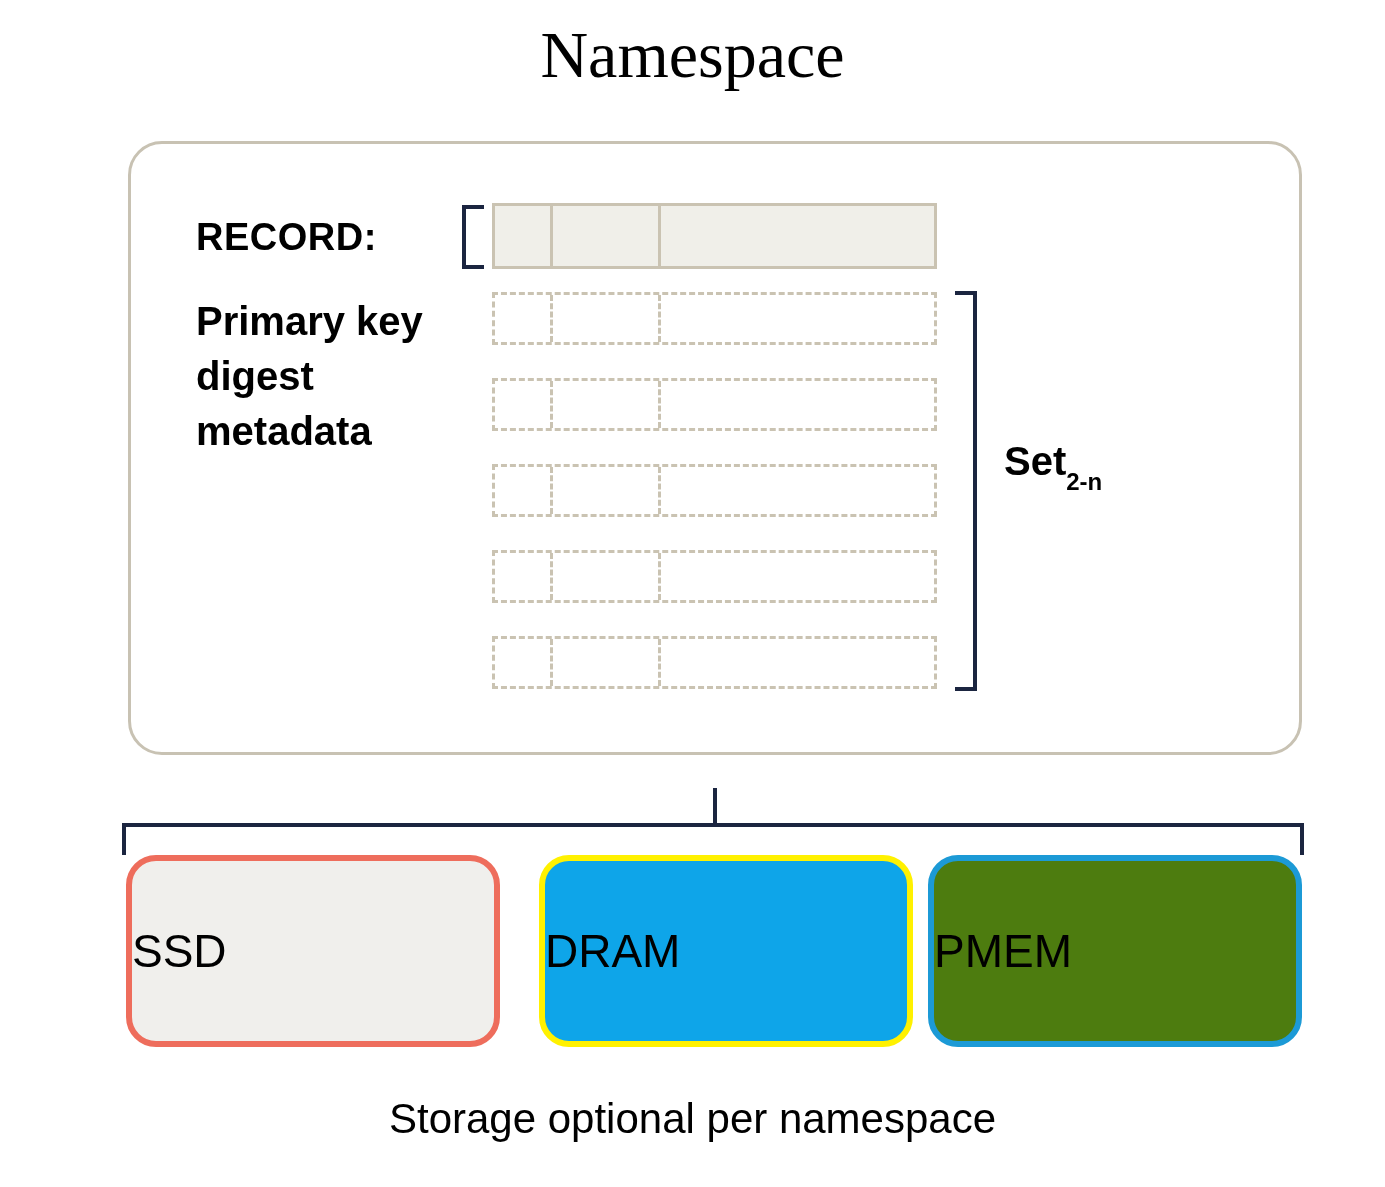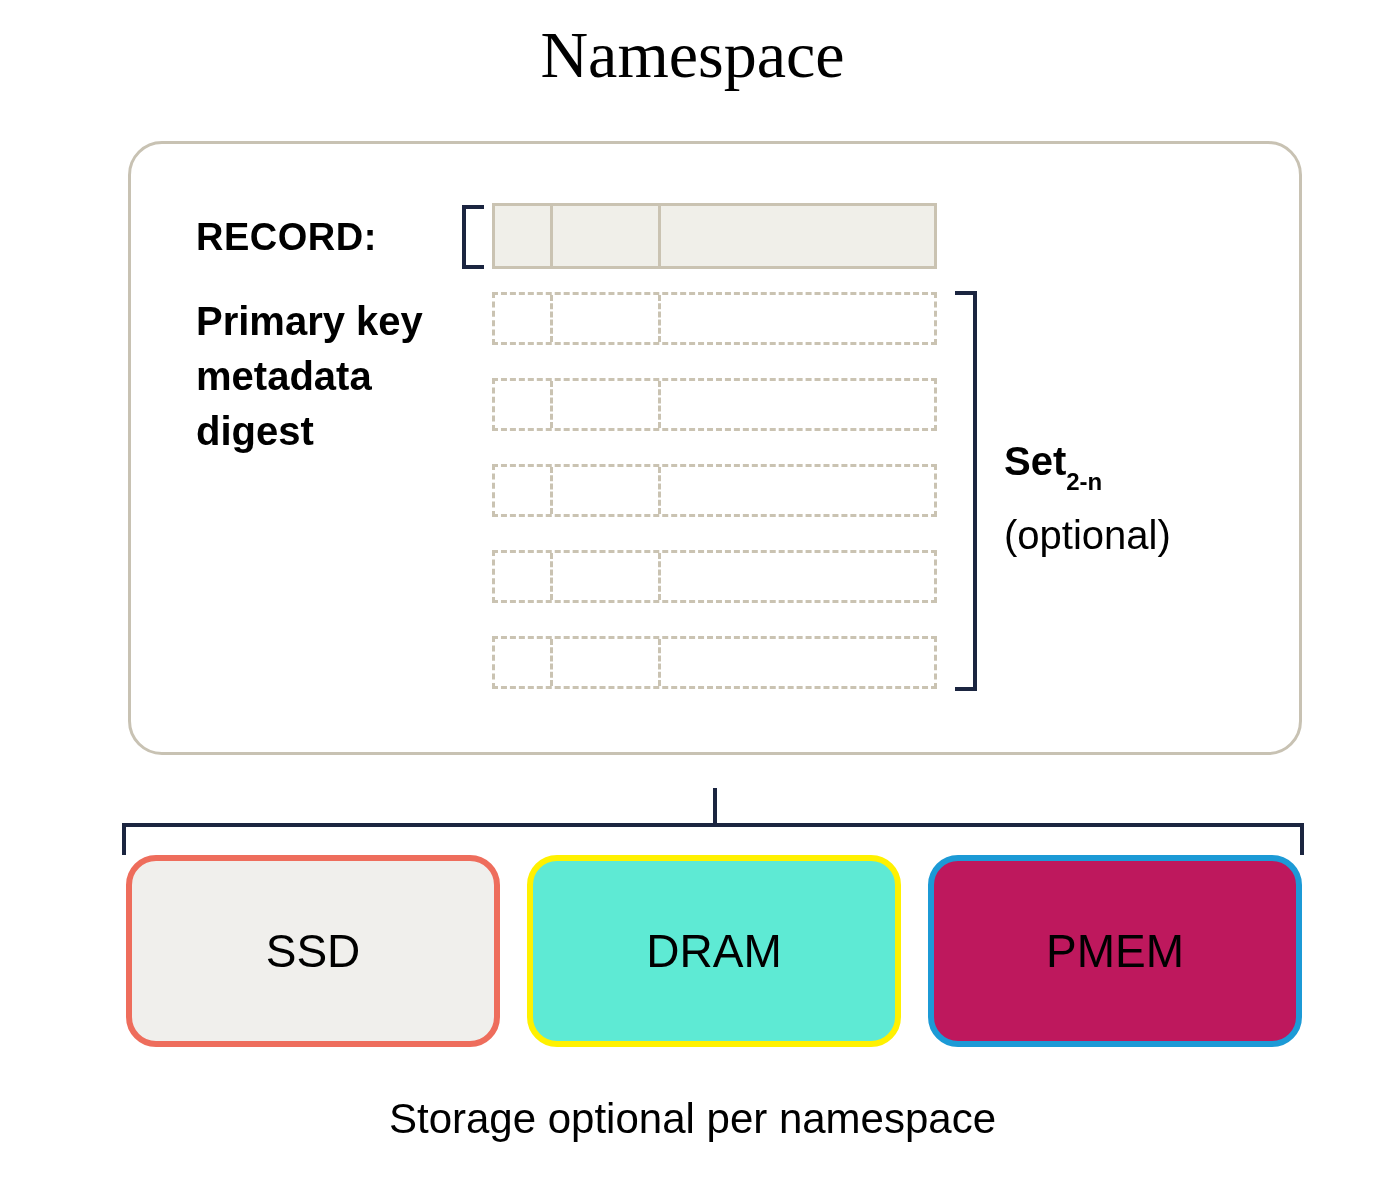--- a/index.html
+++ b/index.html
@@ -216,21 +216,21 @@
     position: absolute;
     top: 0;
     width: 374px;
     height: 192px;
     box-sizing: border-box;
     border: 6px solid #000;
     border-radius: 30px;
     background: #f0efec;
     display: flex;
     align-items: center;
-    justify-content: center;
+    justify-content: flex-start;
     font-size: 46px;
     color: #000;
   }
   .storage-box.s0 { left: 0px; }
   .storage-box.s1 { left: 401px; }
   .storage-box.s2 { left: 802px; }
 
   
   .caption {
     position: absolute;
@@ -257,22 +257,22 @@
   <div class="record-bracket" style="border-color: rgb(27, 37, 64);"></div>
 
   <div class="record-row" style="border-color: rgb(202, 195, 178);">
     <div class="cell c1" style="border-color: rgb(202, 195, 178);"></div>
     <div class="cell c2" style="border-color: rgb(202, 195, 178);"></div>
     <div class="cell c3" style="border-color: rgb(202, 195, 178);"></div>
   </div>
 
   <div class="field-list">
     <div>Primary key</div>
+    <div>digest</div>
     <div>metadata</div>
-    <div>digest</div>
   </div>
 
   <div class="dashed-rows">
     <div class="dashed-row" style="border-color: rgb(202, 195, 178);">
       <div class="dcell c1" style="border-color: rgb(202, 195, 178);"></div>
       <div class="dcell c2" style="border-color: rgb(202, 195, 178);"></div>
       <div class="dcell c3" style="border-color: rgb(202, 195, 178);"></div>
     </div>
     <div class="dashed-row" style="border-color: rgb(202, 195, 178);">
       <div class="dcell c1" style="border-color: rgb(202, 195, 178);"></div>
@@ -294,32 +294,31 @@
       <div class="dcell c2" style="border-color: rgb(202, 195, 178);"></div>
       <div class="dcell c3" style="border-color: rgb(202, 195, 178);"></div>
     </div>
   </div>
 
   <div class="set-bracket" style="border-color: rgb(27, 37, 64);"></div>
 
   <div class="set-label">
     <span class="set-word">Set</span><span class="set-sub">2-n</span>
   </div>
-  <div class="optional-label">(optional)</div>
 
   <div class="stem" style="background: rgb(27, 37, 64);"></div>
   <div class="storage-bracket" style="border-color: rgb(27, 37, 64);"></div>
 
   <div class="storage-row">
     <div class="storage-box s0" style="border-color: rgb(238, 109, 92); background: rgb(240, 239, 236);">
       <span>SSD</span>
     </div>
-    <div class="storage-box s1" style="border-color: rgb(255, 241, 0); background: #5eead4;">
+    <div class="storage-box s1" style="border-color: rgb(255, 241, 0); background: #0ea5e9; margin-left: 12px;">
       <span>DRAM</span>
     </div>
-    <div class="storage-box s2" style="border-color: rgb(28, 154, 214); background: #be185d;">
+    <div class="storage-box s2" style="border-color: rgb(28, 154, 214); background: #4d7c0f;">
       <span>PMEM</span>
     </div>
   </div>
 
   <div class="caption">Storage optional per namespace</div>
 
 </div>
 
 </body></html>

